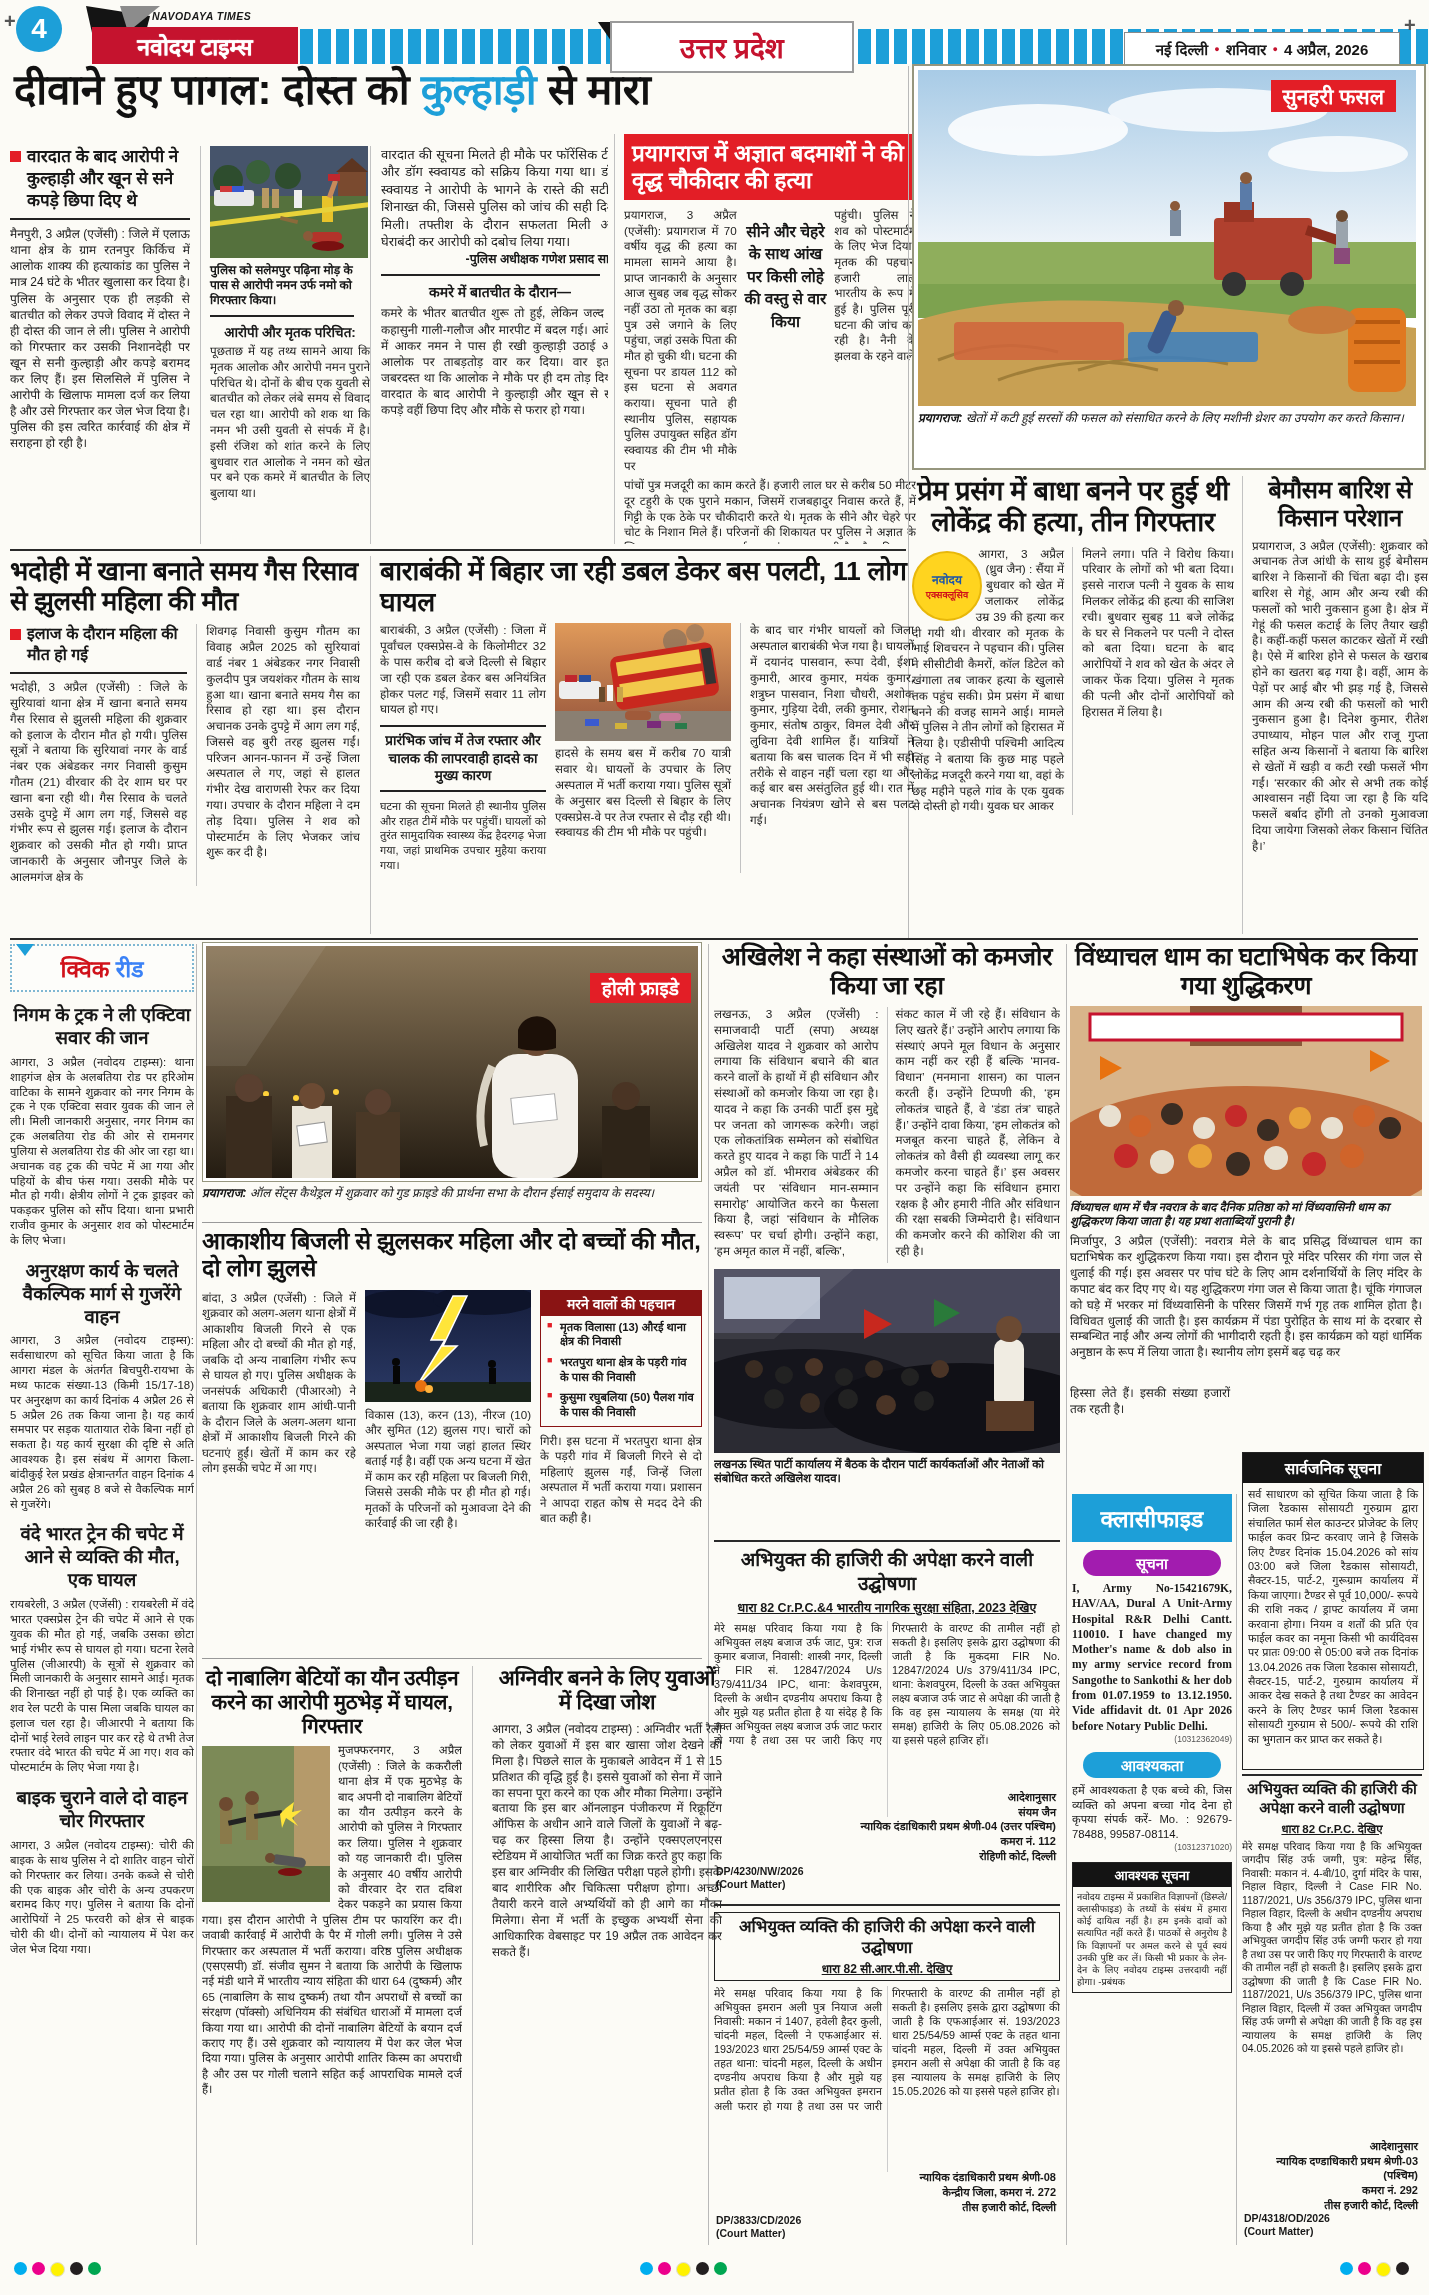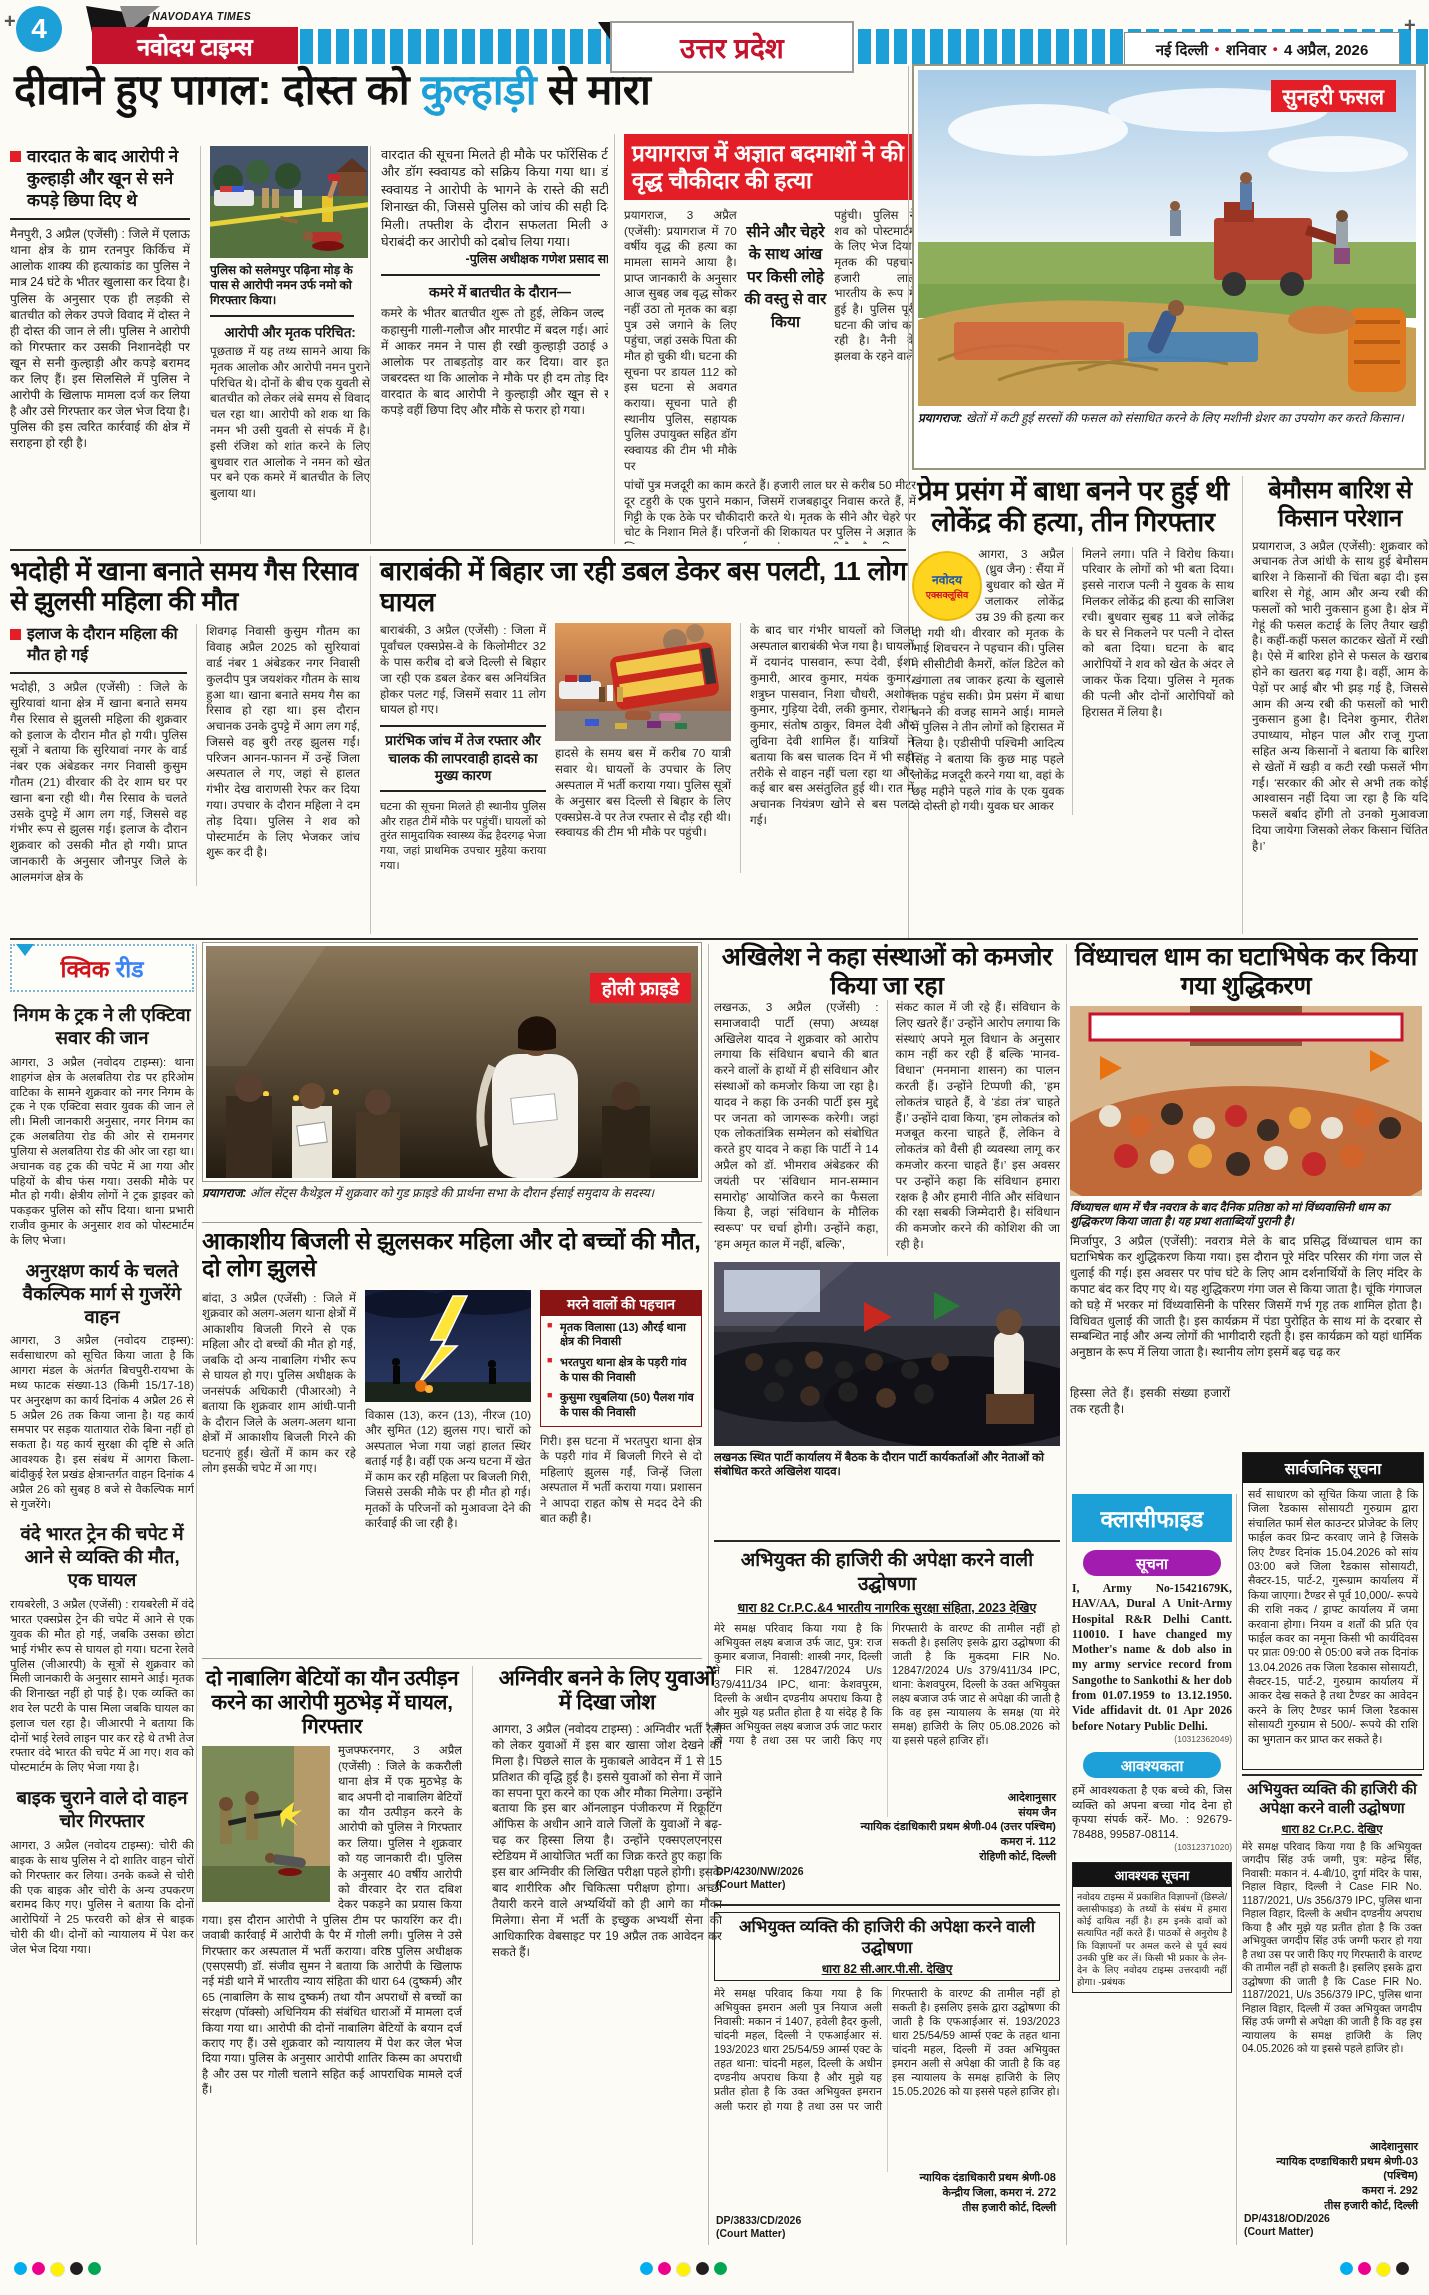--- a/index.html
+++ b/index.html
@@ -322,21 +322,21 @@
         <rect x="396" y="160" width="48" height="72" fill="#2e2418"></rect>
           <circle cx="420" cy="150" r="14" fill="#4a3424"></circle>
       </svg>
       <div class="photo-label" style="right:10px;top:30px;font-size:19px;">होली फ्राइडे</div>
     </div>
     <div class="cap" style="margin-top:4px;"><b>प्रयागराज:</b> <span>ऑल सेंट्स कैथेड्रल में शुक्रवार को गुड फ्राइडे की प्रार्थना सभा के दौरान ईसाई समुदाय के सदस्य।</span></div>
   </div>
 
   <div class="abs ovh" style="left:714px;top:942px;width:346px;height:594px;">
     <div class="hl" style="font-size:25px;text-align:center;">अखिलेश ने कहा संस्थाओं को कमजोर किया जा रहा</div>
-    <div style="display:flex;height:256px;overflow:hidden;">
+    <div style="display:flex;margin-top:7px;height:256px;overflow:hidden;">
       <div class="bodytxt" style="width:50%;font-size:11.8px;">लखनऊ, 3 अप्रैल (एजेंसी) : समाजवादी पार्टी (सपा) अध्यक्ष अखिलेश यादव ने शुक्रवार को आरोप लगाया कि संविधान बचाने की बात करने वालों के हाथों में ही संविधान और संस्थाओं को कमजोर किया जा रहा है। यादव ने कहा कि उनकी पार्टी इस मुद्दे पर जनता को जागरूक करेगी। जहां एक लोकतांत्रिक सम्मेलन को संबोधित करते हुए यादव ने कहा कि पार्टी ने 14 अप्रैल को डॉ. भीमराव अंबेडकर की जयंती पर ‘संविधान मान-सम्मान समारोह’ आयोजित करने का फैसला किया है, जहां ‘संविधान के मौलिक स्वरूप’ पर चर्चा होगी। उन्होंने कहा, ‘हम अमृत काल में नहीं, बल्कि',</div>
       <div class="bodytxt" style="width:50%;margin-left:8px;padding-left:8px;border-left:1px solid #c2c2c2;font-size:11.8px;">संकट काल में जी रहे हैं। संविधान के लिए खतरे हैं।’ उन्होंने आरोप लगाया कि संस्थाएं अपने मूल विधान के अनुसार काम नहीं कर रही हैं बल्कि ‘मानव-विधान’ (मनमाना शासन) का पालन करती हैं। उन्होंने टिप्पणी की, ‘हम लोकतंत्र चाहते हैं, वे ‘डंडा तंत्र’ चाहते हैं।’ उन्होंने दावा किया, ‘हम लोकतंत्र को मजबूत करना चाहते हैं, लेकिन वे लोकतंत्र को वैसी ही व्यवस्था लागू कर कमजोर करना चाहते हैं।’ इस अवसर पर उन्होंने कहा कि संविधान हमारा रक्षक है और हमारी नीति और संविधान की रक्षा सबकी जिम्मेदारी है। संविधान की कमजोर करने की कोशिश की जा रही है।</div>
     </div>
     <svg width="346" height="184" viewBox="0 0 346 184" preserveAspectRatio="none" style="margin-top:6px;">
       <rect width="346" height="184" fill="#2b2b33"></rect>
         <rect width="346" height="64" fill="#47475a"></rect>
       <rect x="10" y="8" width="96" height="42" fill="#cfd8e8" opacity=".85"></rect>
         <polygon points="0,0 140,0 60,70 0,70" fill="#fff" opacity=".08"></polygon>
       <ellipse cx="90" cy="120" rx="120" ry="40" fill="#15151c"></ellipse>
         <ellipse cx="250" cy="140" rx="140" ry="46" fill="#101016"></ellipse>

